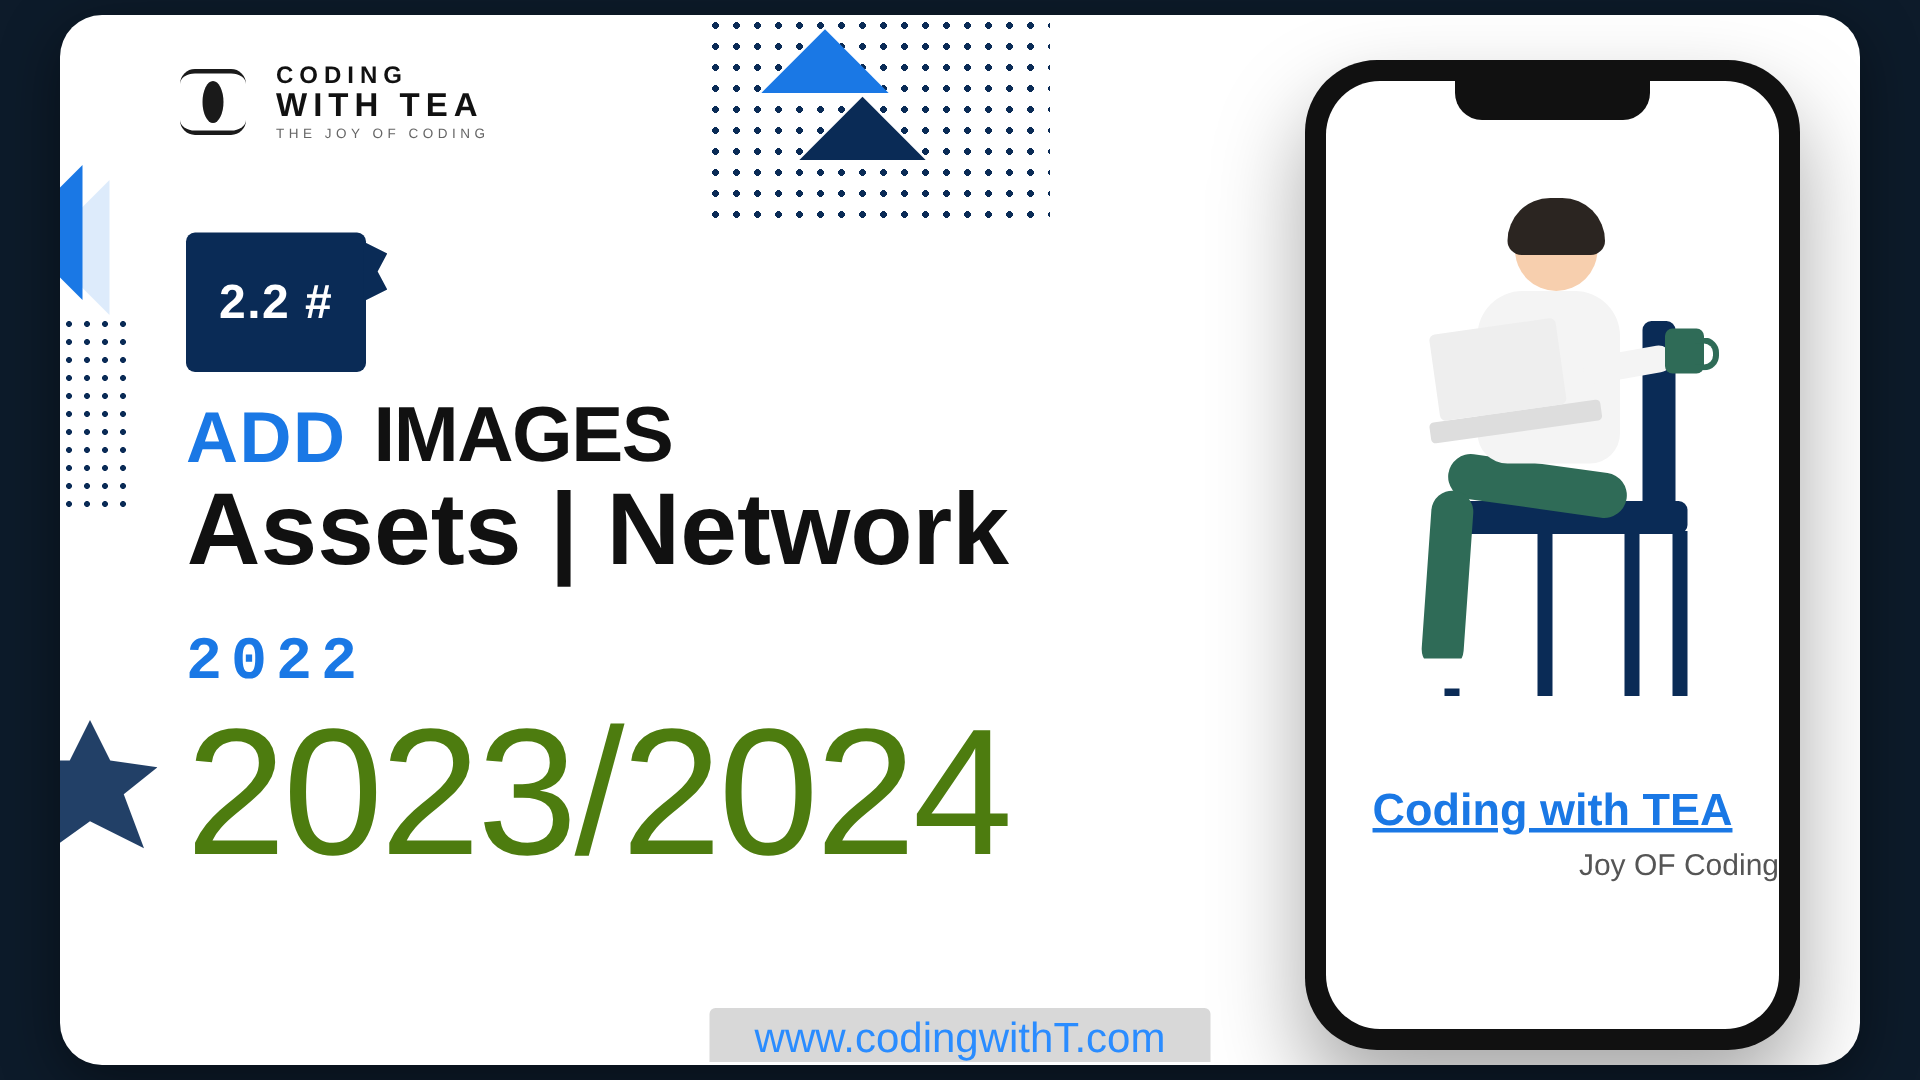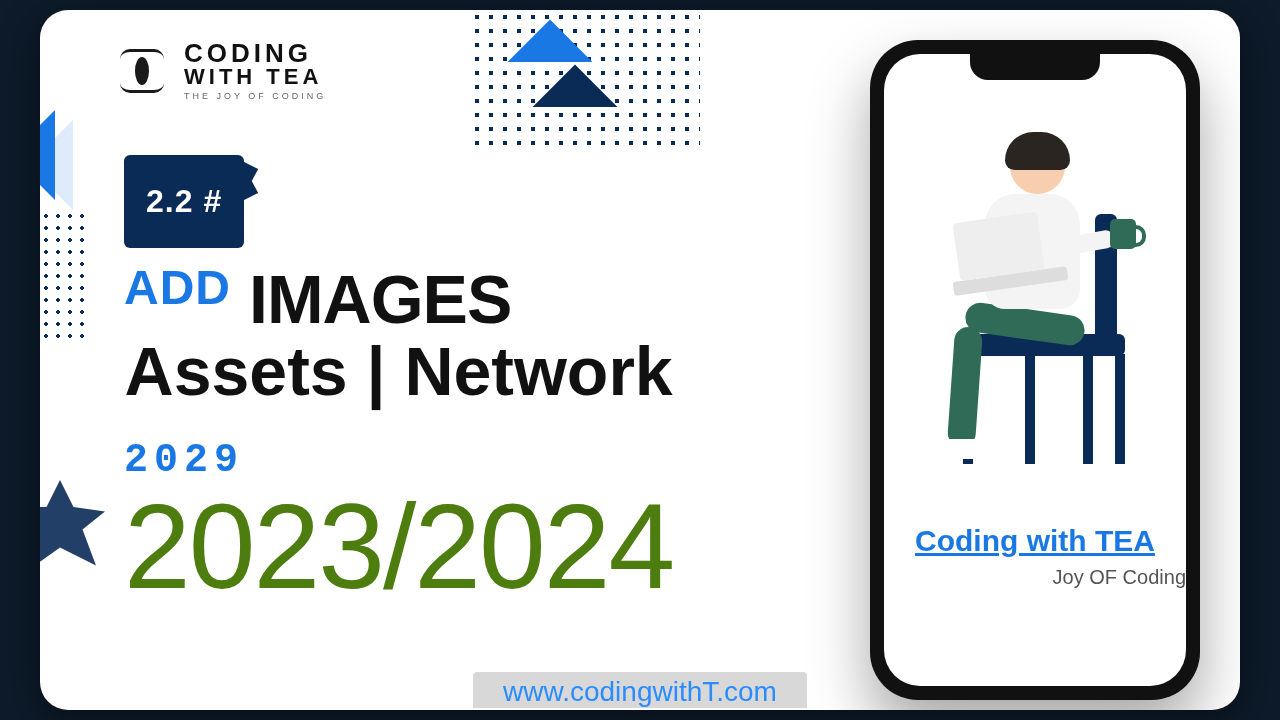--- a/index.html
+++ b/index.html
@@ -122,21 +122,21 @@
   }
   .brand .mark::after {
     content:"";
     position:absolute;
     left:21px; top:14px;
     width:14px;height:28px;
     background:#1a1a1a;
     border-radius:50%;
   }
   .brand .txt { line-height: 1; }
-  .brand .t1 { font-size: 26px; font-weight: 800; letter-spacing: 4px; color:#111; }
+  .brand .t1 { font-size: 16px; font-weight: 800; letter-spacing: 4px; color:#111; }
   .brand .t2 { font-size: 22px; font-weight: 800; letter-spacing: 4px; color:#111; }
   .brand .t3 { font-size: 9px; letter-spacing: 3px; color:#666; margin-top:4px; }
 
   
   .chip {
     position: absolute;
     left: 84px;
     top: 145px;
     background: #0a2b56;
     color:#fff;
@@ -156,23 +156,23 @@
     background:#0a2b56;
     clip-path: polygon(0 0, 100% 20%, 60% 50%, 100% 80%, 0 100%);
   }
 
   
   .headline {
     position: absolute;
     left: 84px;
     top: 250px;
   }
-  .hl1 { display:flex; align-items: flex-start; gap: 18px; }
+  .hl1 { display:flex; align-items: flex-end; gap: 18px; }
   .hl1 .a { color:#1a78e5; font-weight:800; font-size:48px; letter-spacing:1px;}
-  .hl1 .b { color:#111;    font-weight:900; font-size:68px; letter-spacing:-1px;}
+  .hl1 .b { color:#111;    font-weight:900; font-size:52px; letter-spacing:-1px;}
   .hl2 { color:#111; font-weight:800; font-size:68px; margin-top:-6px; letter-spacing:0px;text-align:center;}
   .hl-year { color:#1a78e5; font-weight:800; font-size:40px; font-family:"Courier New",monospace; letter-spacing:6px; margin-top:28px;}
   .hl-bigyear {
     color:#4d7c0f;
     font-weight:400;
     font-size:120px;
     margin-top:-6px;
     font-family: "Segoe UI Light","Helvetica Neue",Arial,sans-serif;
     letter-spacing:-2px;
   }
@@ -282,21 +282,21 @@
     </div>
 
     <div class="chip">2.2 #</div>
 
     <div class="headline">
       <div class="hl1">
         <span class="a">ADD</span>
         <span class="b">IMAGES</span>
       </div>
       <div class="hl2">Assets | Network</div>
-      <div class="hl-year">2029</div>
+      <div class="hl-year">2022</div>
       <div class="hl-bigyear">2023/2024</div>
     </div>
 
     <div class="phone">
       <div class="notch"></div>
       <div class="screen">
         <div class="illus">
           <div class="chair-back"></div>
           <div class="chair-seat"></div>
           <div class="chair-leg l1"></div>

